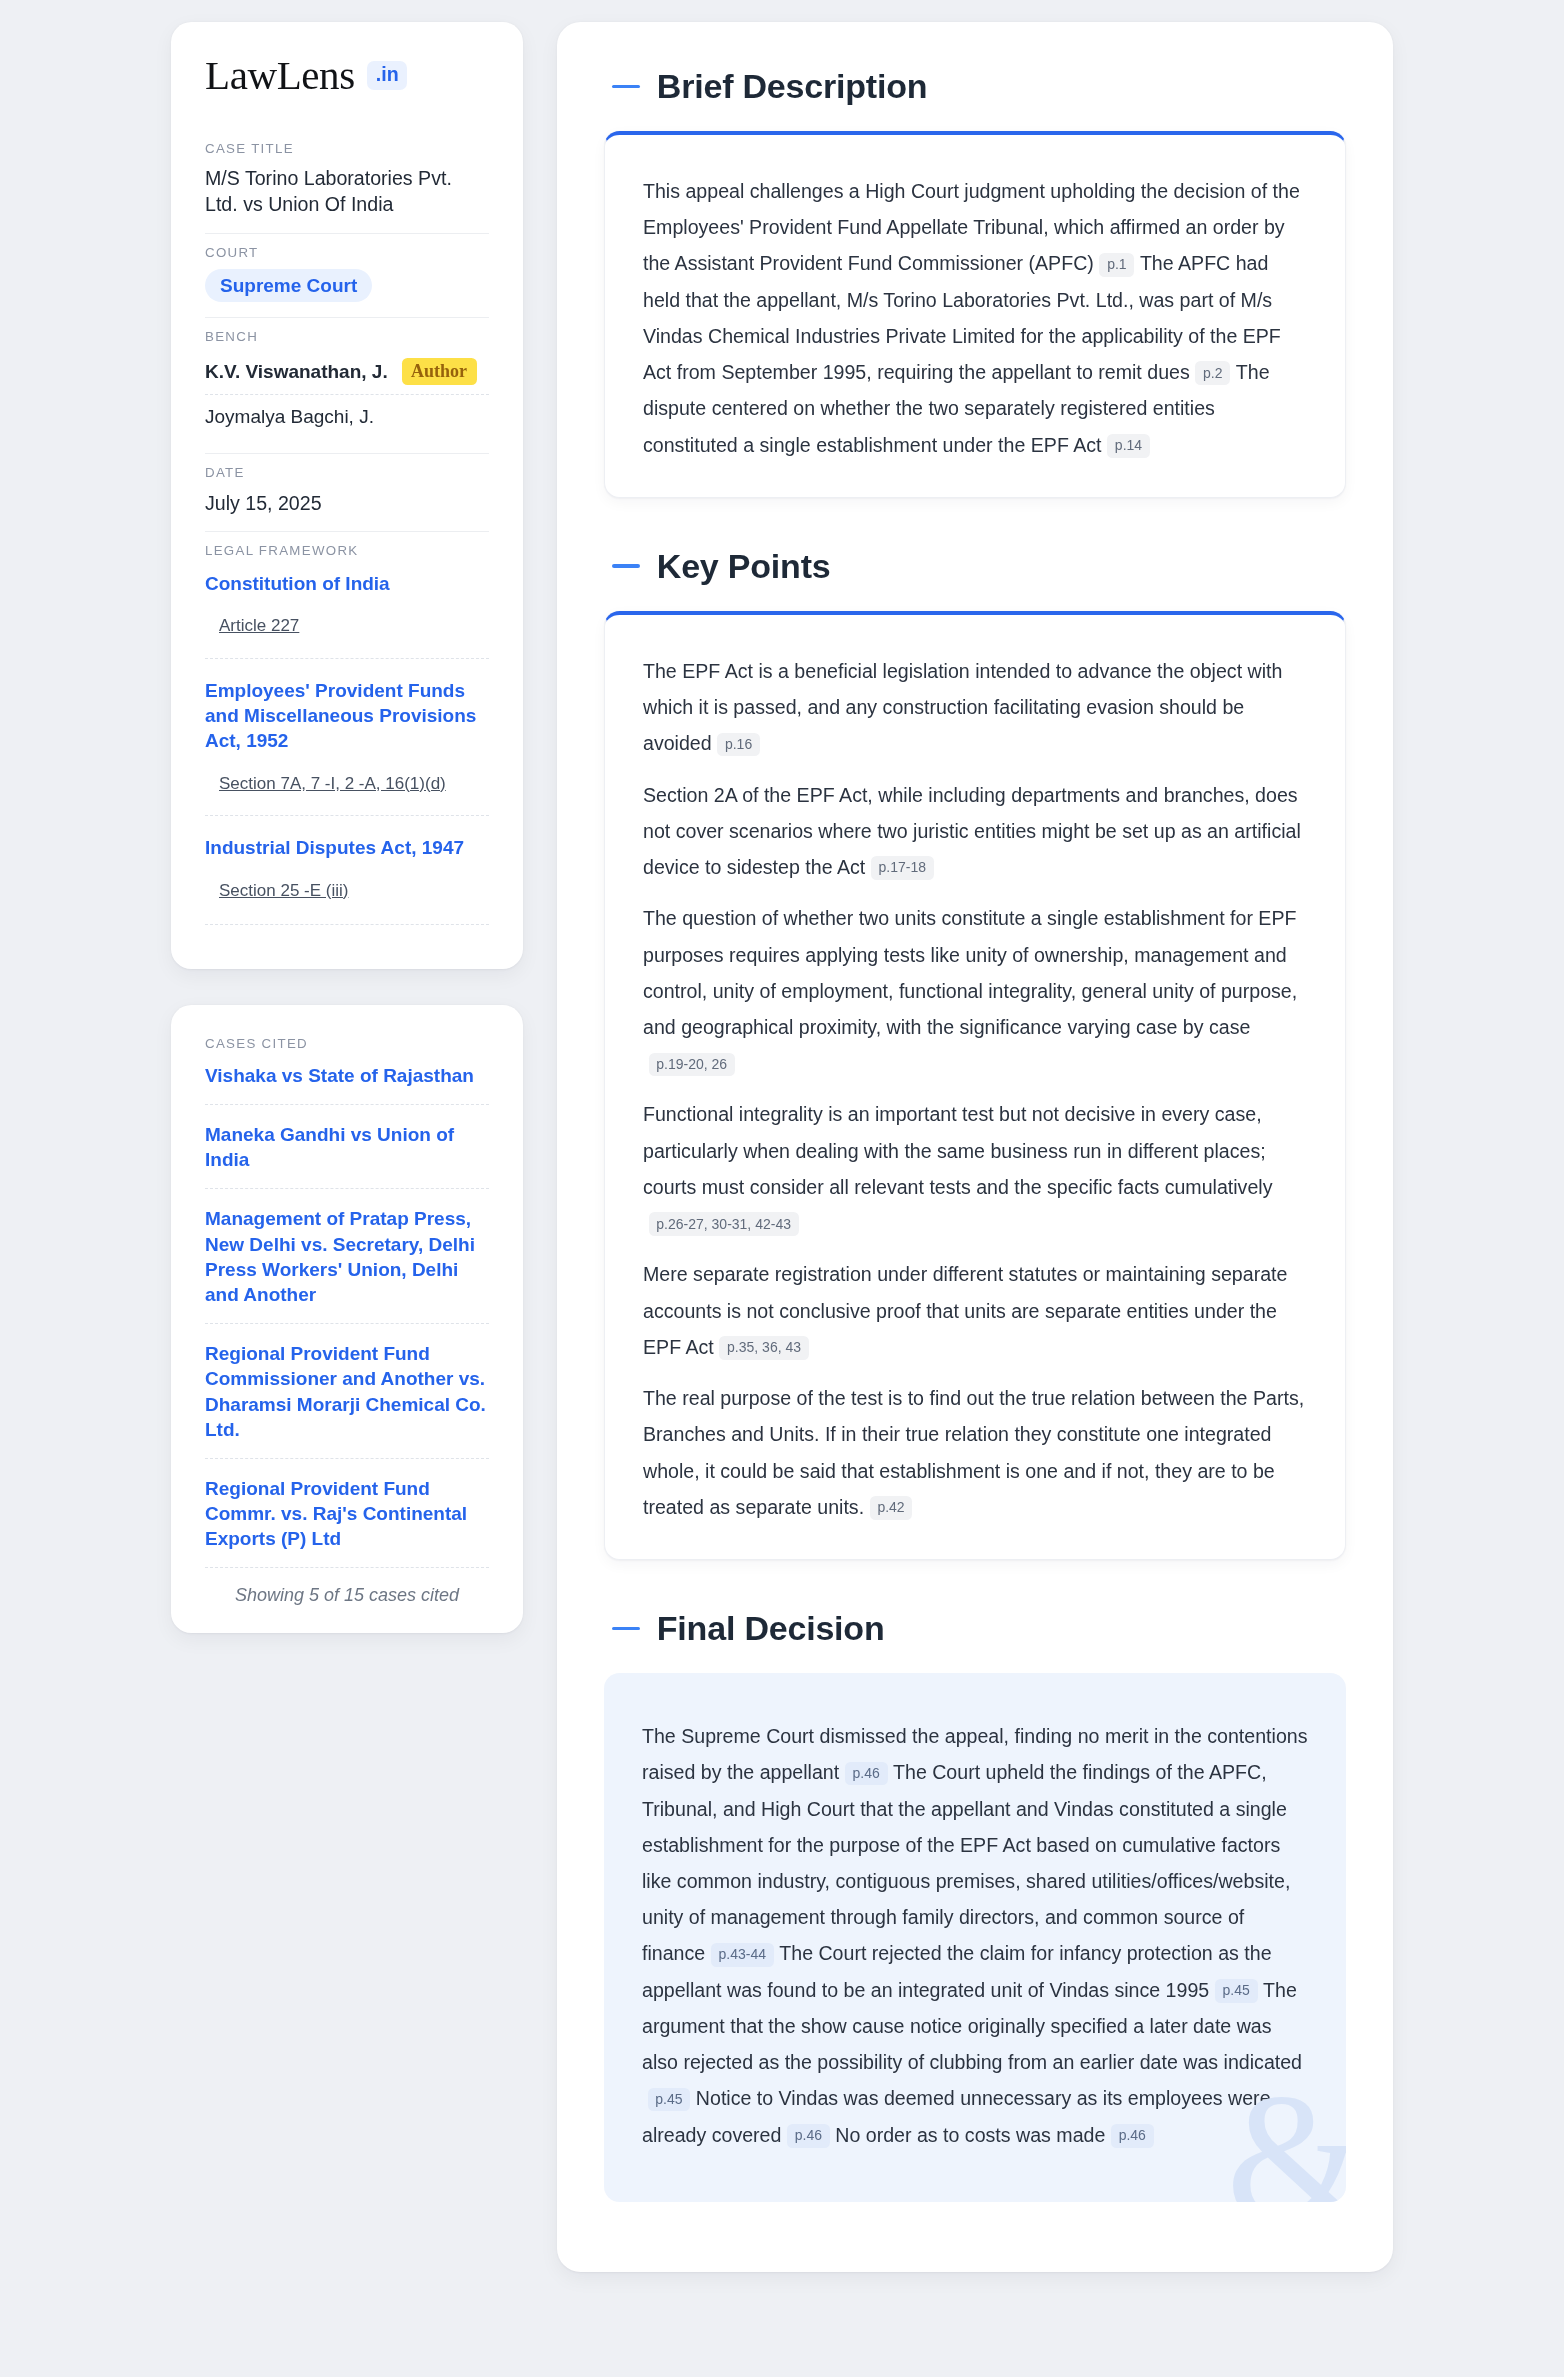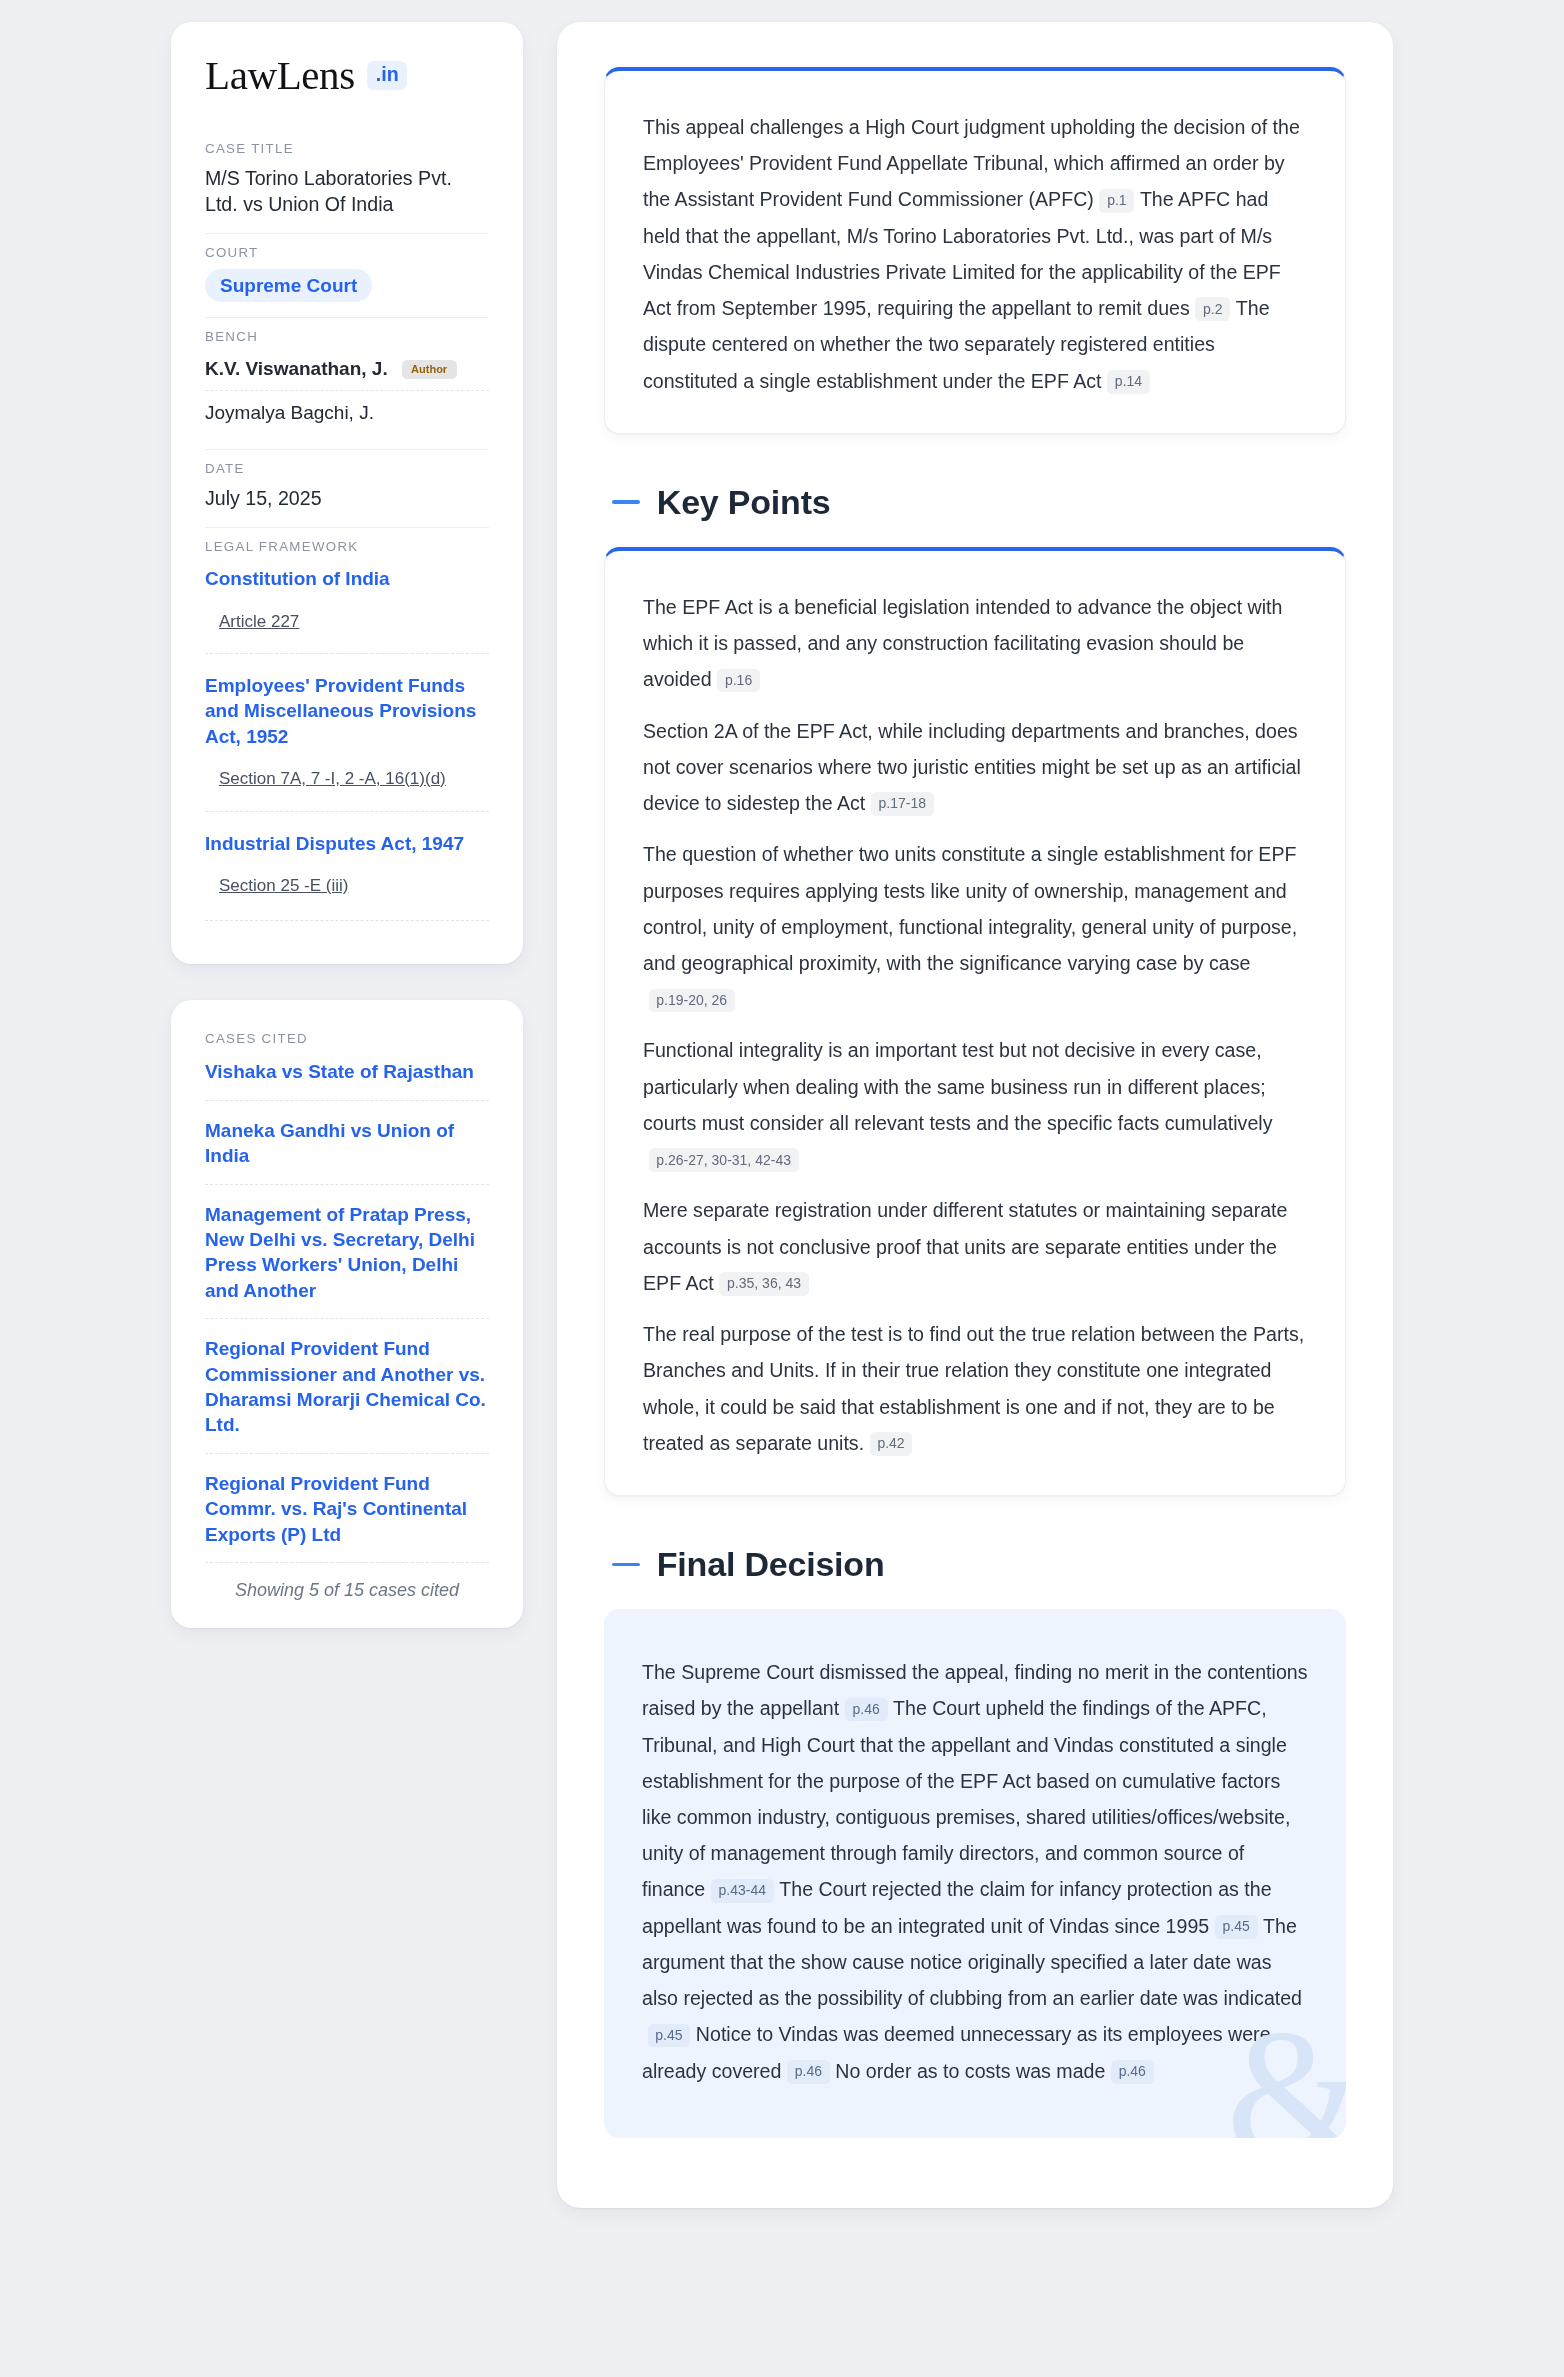--- a/index.html
+++ b/index.html
@@ -81,27 +81,28 @@
   .judge-row {
     display: flex;
     align-items: center;
     gap: 14px;
     padding: 4.7px 0 9.4px 0;
   }
   .judge-row + .judge-row { border-top: 0.8px dashed #dfe3e9; padding-top: 11px; }
   .judge-name { font-size: 19px; color: #222a36; }
   .judge-name.author { font-weight: 700; }
   .badge-author {
-    background: #e5e5e5;
+    background: #fde047;
     color: #96620c;
-    font-size: 11px;
+    font-size: 18px;
     font-weight: 600;
     border-radius: 5.5px;
     padding: 3.9px 9.4px 4.7px 9.4px;
     line-height: 1;
+    font-family: Liberation Serif, serif;
   }
   .law-group { padding-top: 3.1px; }
   .law-group + .law-group { border-top: 0.8px dashed #dfe3e9; margin-top: 17px; padding-top: 19px; }
   .law-title {
     font-size: 19px;
     font-weight: 700;
     color: #2563eb;
     line-height: 1.32;
     margin-bottom: 20.3px;
   }
@@ -277,20 +278,24 @@
       <div class="case-item">Regional Provident Fund Commissioner and Another vs. Dharamsi Morarji Chemical Co. Ltd.</div>
       <div class="case-item">Regional Provident Fund Commr. vs. Raj's Continental Exports (P) Ltd</div>
       <div class="cases-footer">Showing 5 of 15 cases cited</div>
     </div>
 
   </aside>
 
   <main class="main">
 
     <section class="section">
+      <div class="section-head">
+        <span class="dash"></span>
+        <h2 class="section-title">Brief Description</h2>
+      </div>
       <div class="panel accent">
         <div>
             <p class="para"><span>This appeal challenges a High Court judgment upholding the decision of the Employees' Provident Fund Appellate Tribunal, which affirmed an order by the Assistant Provident Fund Commissioner (APFC)</span><span class="cite">p.1</span><span>The APFC had held that the appellant, M/s Torino Laboratories Pvt. Ltd., was part of M/s Vindas Chemical Industries Private Limited for the applicability of the EPF Act from September 1995, requiring the appellant to remit dues</span><span class="cite">p.2</span><span>The dispute centered on whether the two separately registered entities constituted a single establishment under the EPF Act</span><span class="cite">p.14</span></p>
           </div>
       </div>
     </section>
 
     <section class="section">
       <div class="section-head">
         <span class="dash"></span>

